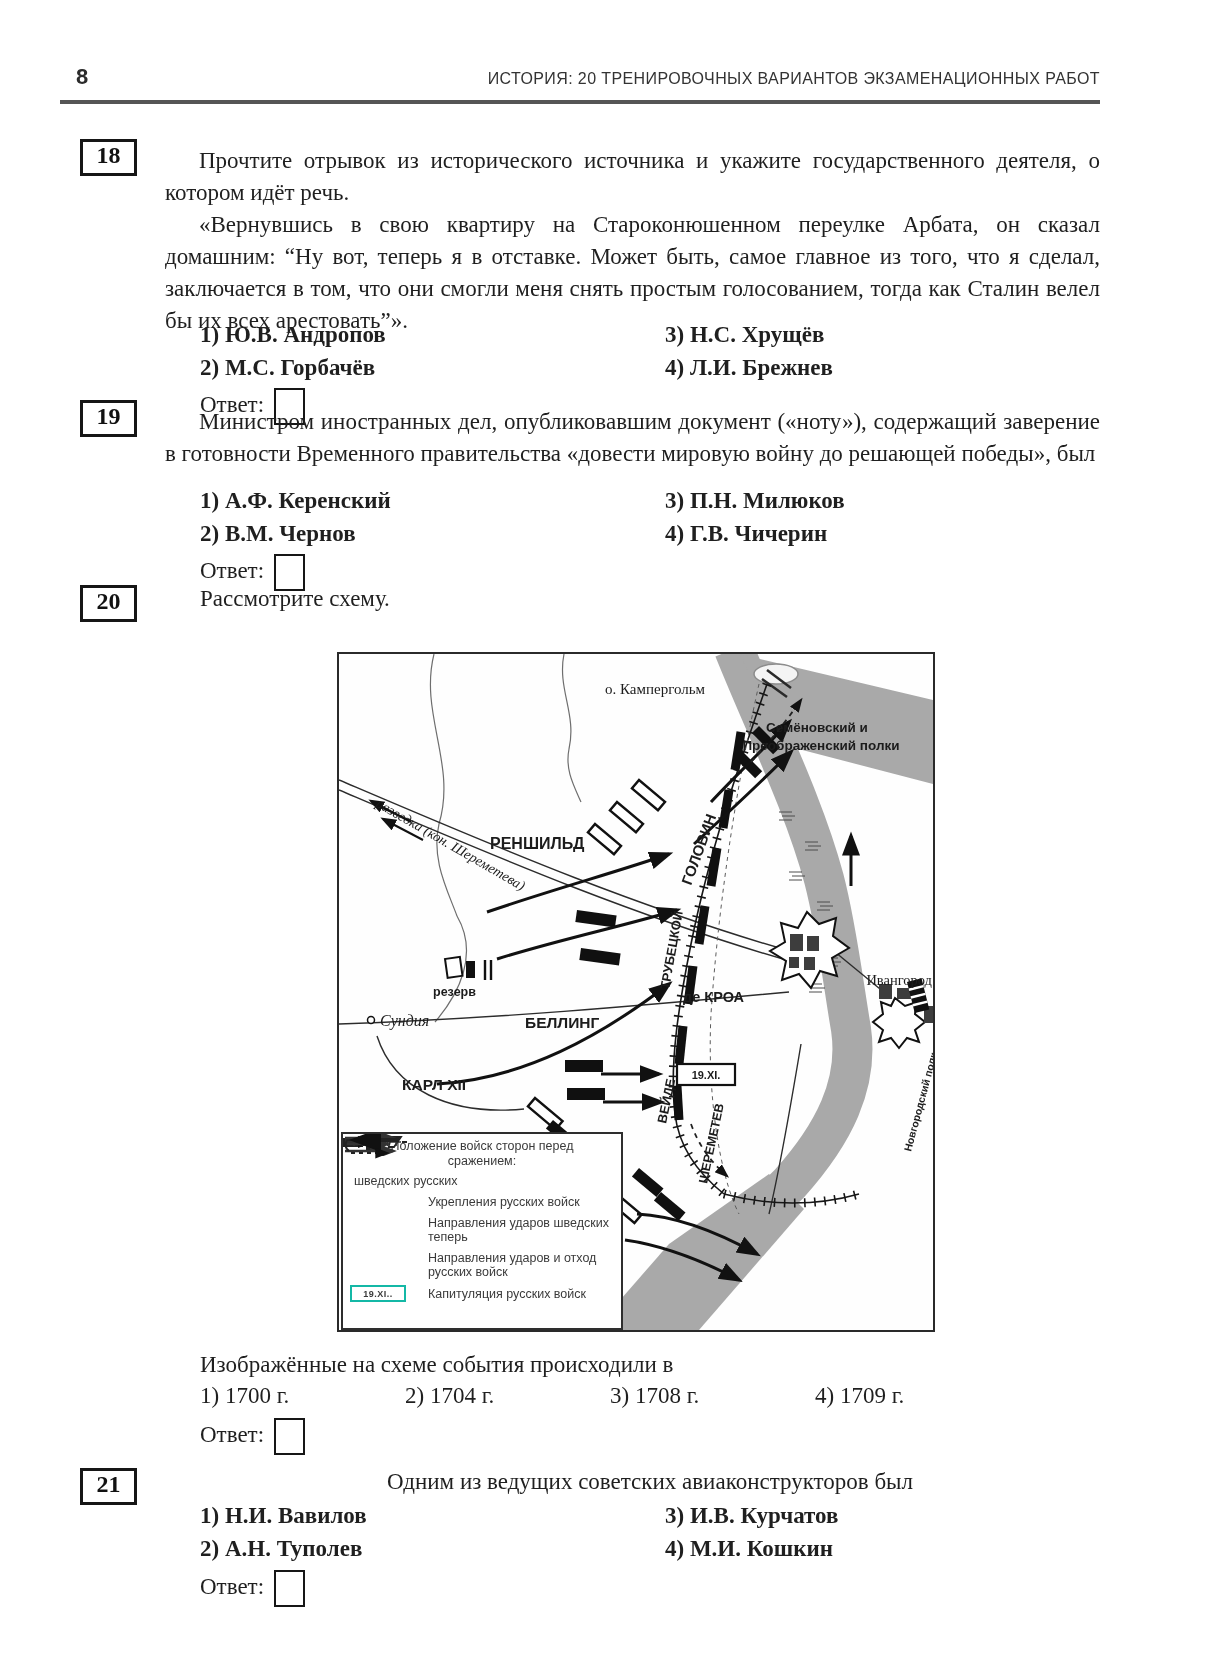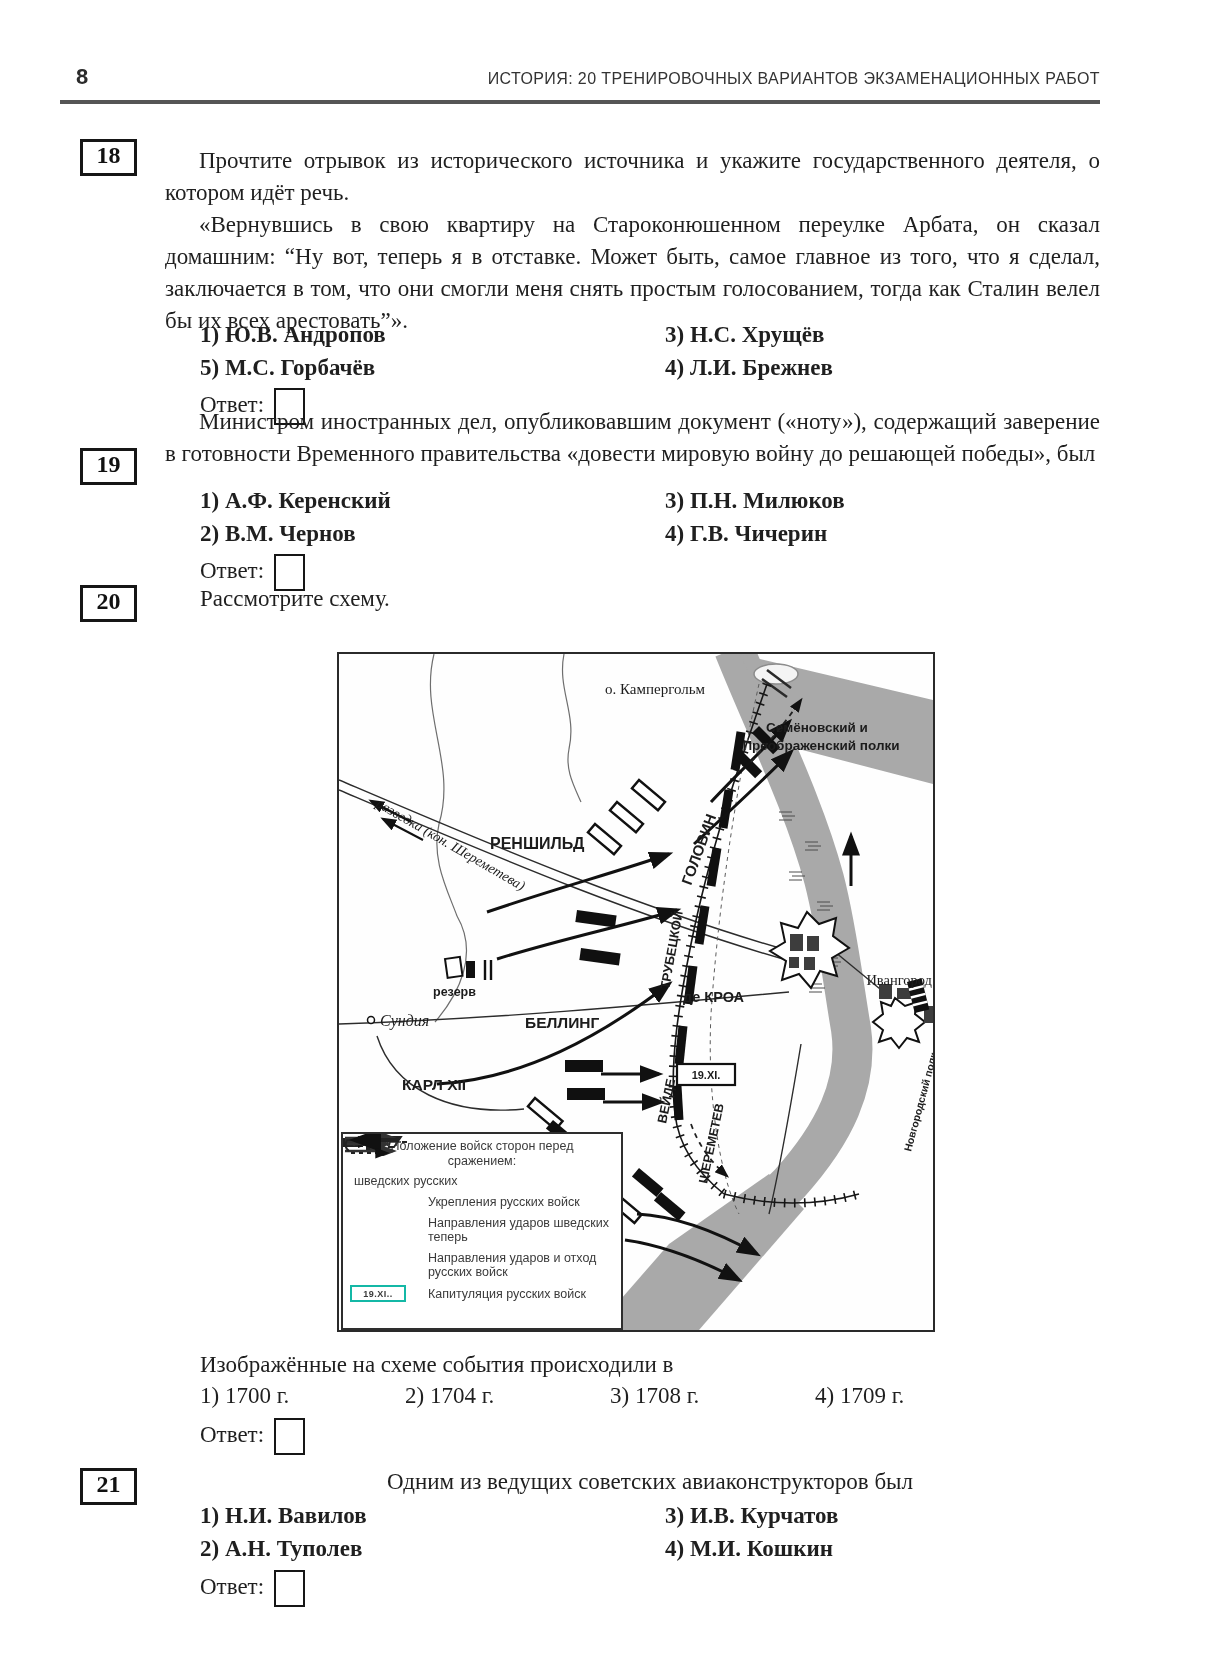--- a/index.html
+++ b/index.html
@@ -55,29 +55,29 @@
 <div class="qbox" style="top:139px;">
   <span>18</span>
 </div>
 <div class="qtext indent" style="top:137px;">Прочтите отрывок из исторического источника и укажите государственного деятеля, о котором идёт речь.</div>
 <div class="qtext indent" style="top:201px;">«Вернувшись в свою квартиру на Староконюшенном переулке Арбата, он сказал домашним: “Ну вот, теперь я в отставке. Может быть, самое главное из того, что я сделал, заключается в том, что они смогли меня снять простым голосованием, тогда как Сталин велел бы их всех арестовать”».</div>
 <div class="optrow" style="top:320px;">
   <span>1) Ю.В. Андропов</span>
   <span class="c2">3) Н.С. Хрущёв</span>
 </div>
 <div class="optrow" style="top:353px;">
-  <span>5) М.С. Горбачёв</span>
+  <span>2) М.С. Горбачёв</span>
   <span class="c2">4) Л.И. Брежнев</span>
 </div>
 <div class="ansrow" style="top:388px;">
   <span>Ответ:</span>
   <span class="ansbox"></span>
 </div>
 
-<div class="qbox" style="top:400px;margin-top:48px;">
+<div class="qbox" style="top:400px;">
   <span>19</span>
 </div>
 <div class="qtext indent" style="top:398px;">Министром иностранных дел, опубликовавшим документ («ноту»), содержащий заверение в готовности Временного правительства «довести мировую войну до решающей победы», был</div>
 <div class="optrow" style="top:486px;">
   <span>1) А.Ф. Керенский</span>
   <span class="c2">3) П.Н. Милюков</span>
 </div>
 <div class="optrow" style="top:519px;">
   <span>2) В.М. Чернов</span>
   <span class="c2">4) Г.В. Чичерин</span>

